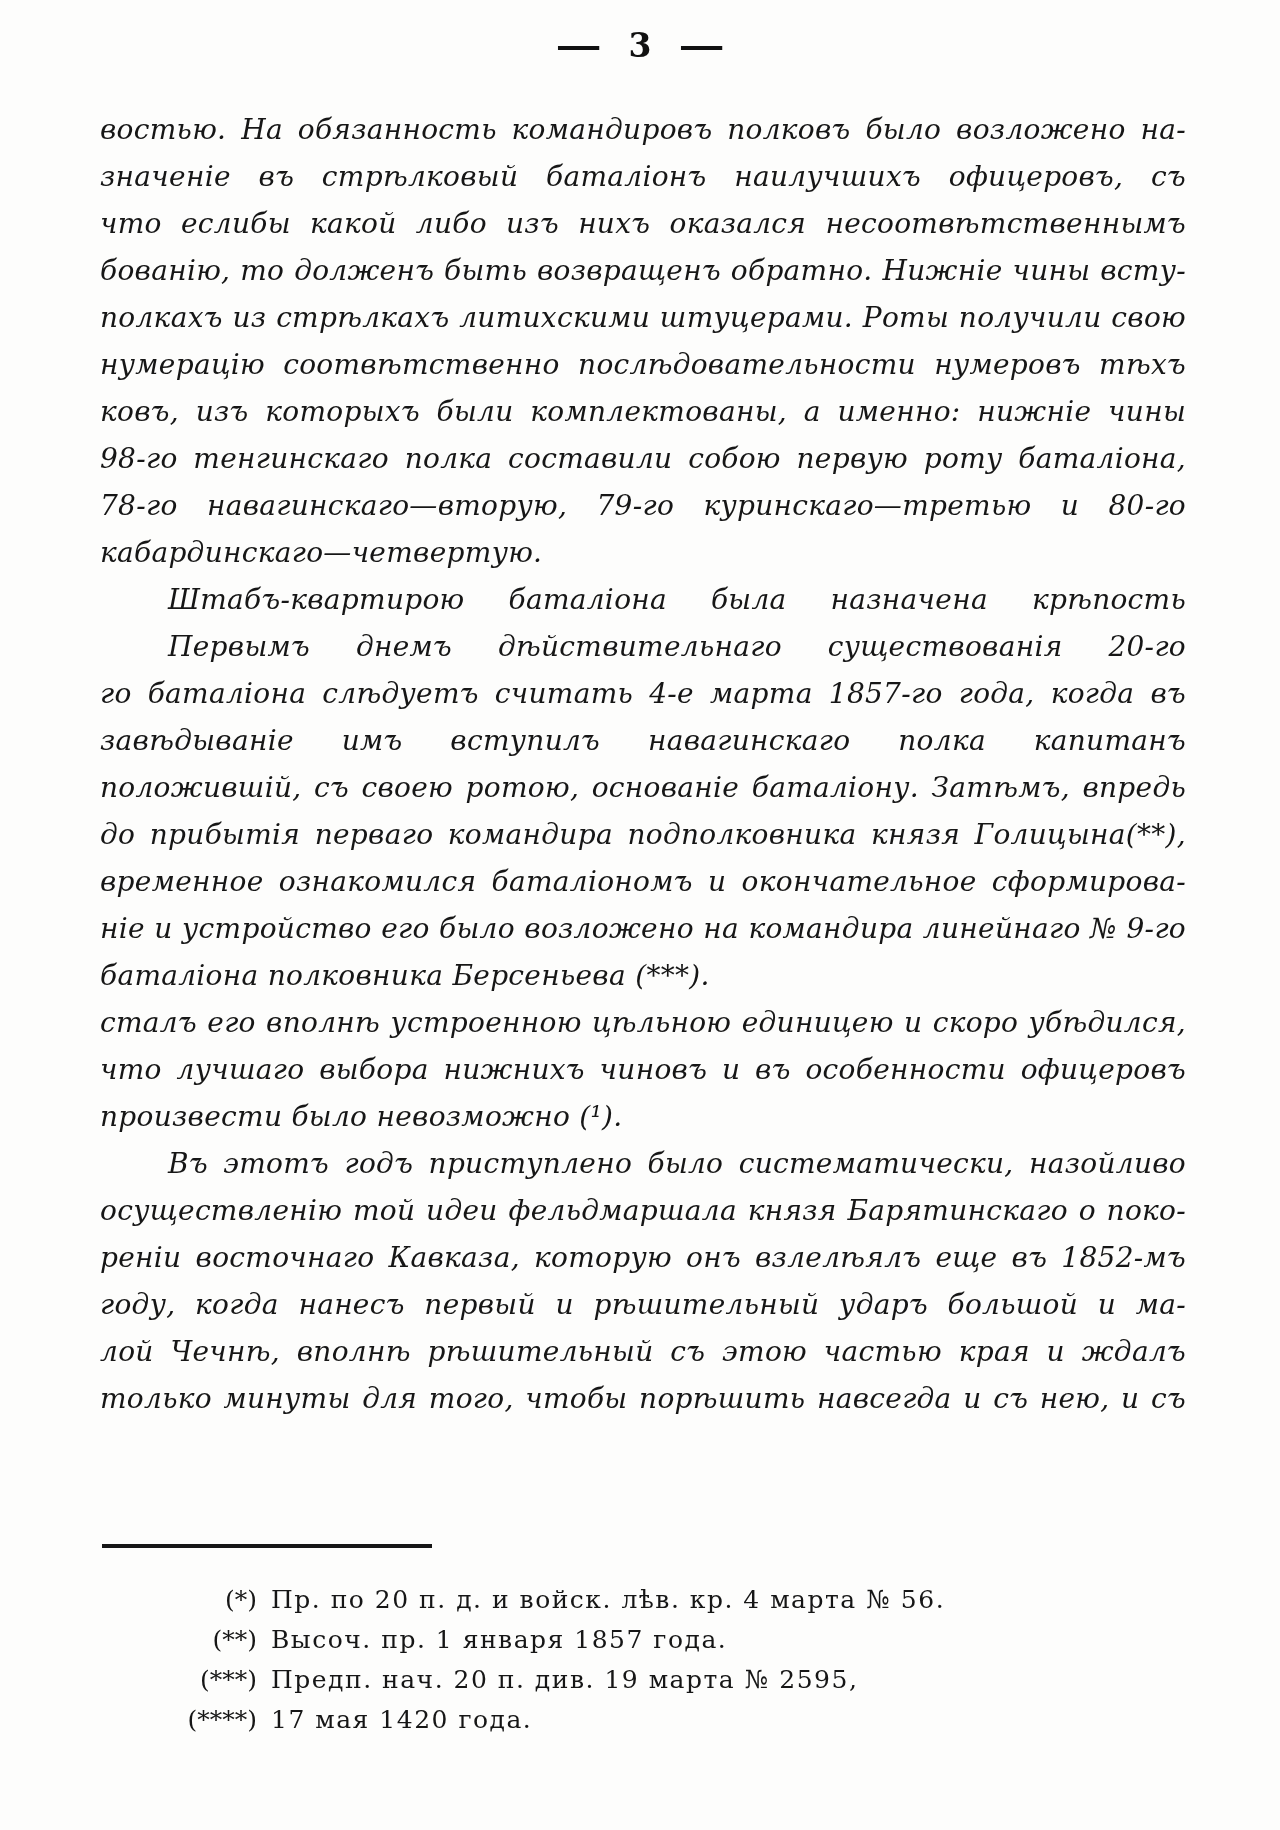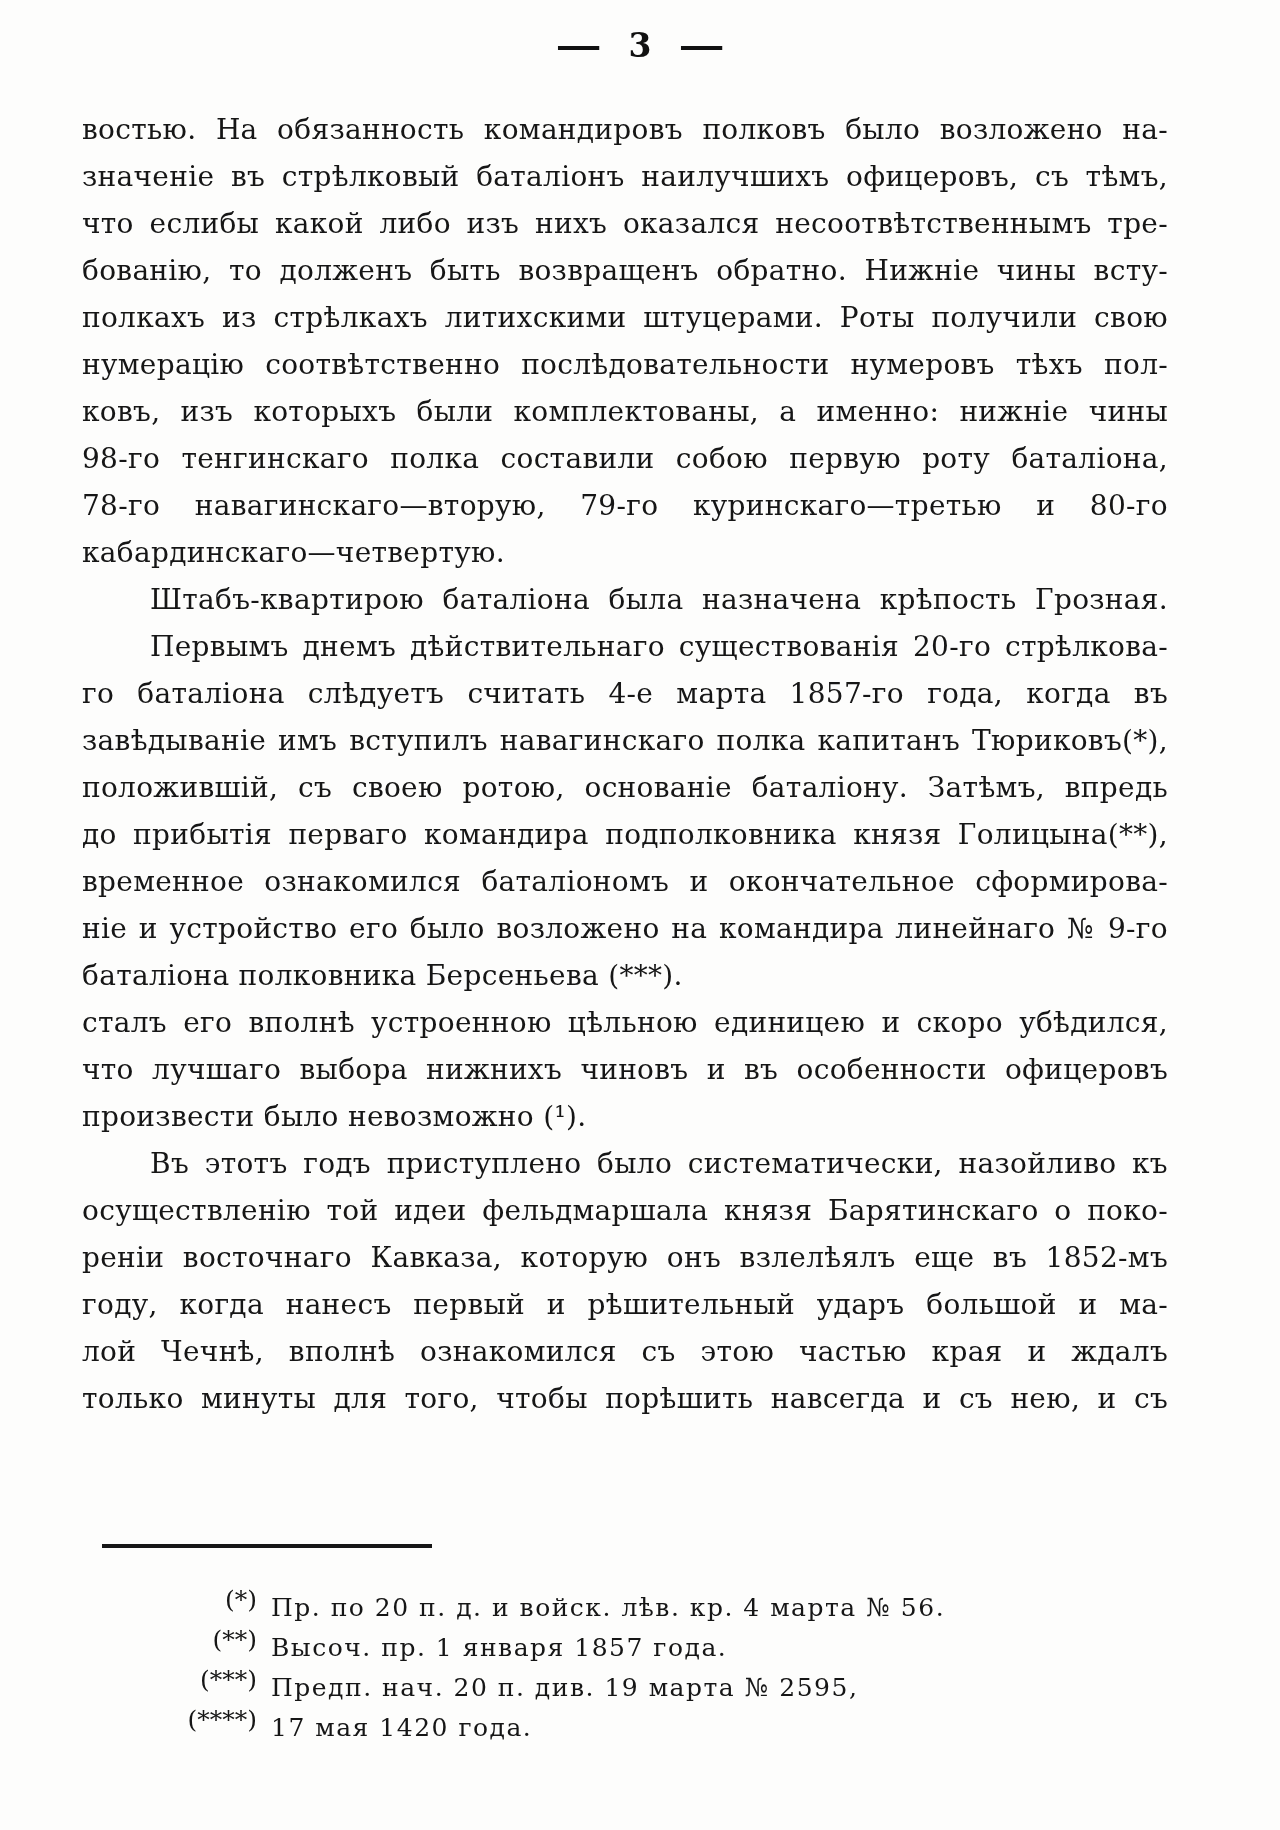--- a/index.html
+++ b/index.html
@@ -17,21 +17,21 @@
   }
   .header{
     position:absolute;top:26px;left:0;width:1280px;
     text-align:center;
     font-size:33px;font-weight:bold;
     color:#111;
   }
   .header .dash{letter-spacing:0;display:inline-block;transform:scaleX(1.4);}
   .header .pagenum{display:inline-block;margin:0 34px;}
   .body-text{
-    position:absolute;top:106px;left:82px;width:1086px;
+    position:absolute;top:106px;left:100px;width:1086px;font-style:italic;
   }
   .line{
     height:47px;line-height:47px;
     font-size:28px;
     letter-spacing:0.3px;
     text-align:justify;
     text-align-last:justify;
     white-space:nowrap0; 
     overflow:hidden;
   }
@@ -43,21 +43,21 @@
   }
   .footnotes{
     position:absolute;top:1580px;left:100px;width:1086px;
   }
   .fn{
     display:flex;
     height:40px;line-height:40px;
     font-size:25px;
   }
   .fn .fnm{flex:none;width:157px;text-align:right;}
-  .fn .fnt{margin-left:14px;letter-spacing:1.5px;margin-top:8px;}
+  .fn .fnt{margin-left:14px;letter-spacing:1.5px;}
 </style>
 </head>
 <body>
 
 <div class="page">
 
   <div class="header">
     <span class="dash">—</span><span class="pagenum">3</span><span class="dash">—</span>
   </div>
 
@@ -86,21 +86,21 @@
     <div class="line left">баталіона полковника Берсеньева (***).</div>
 
     <div class="line">сталъ его вполнѣ устроенною цѣльною единицею и скоро убѣдился,</div>
     <div class="line">что лучшаго выбора нижнихъ чиновъ и въ особенности офицеровъ</div>
     <div class="line left">произвести было невозможно (¹).</div>
 
     <div class="line indent">Въ этотъ годъ приступлено было систематически, назойливо къ</div>
     <div class="line">осуществленію той идеи фельдмаршала князя Барятинскаго о поко-</div>
     <div class="line">реніи восточнаго Кавказа, которую онъ взлелѣялъ еще въ 1852-мъ</div>
     <div class="line">году, когда нанесъ первый и рѣшительный ударъ большой и ма-</div>
-    <div class="line">лой Чечнѣ, вполнѣ ознакомился съ этою частью края и ждалъ</div>
+    <div class="line">лой Чечнѣ, вполнѣ рѣшительный съ этою частью края и ждалъ</div>
     <div class="line">только минуты для того, чтобы порѣшить навсегда и съ нею, и съ</div>
   </div>
 
   <div class="fnrule"></div>
 
   <div class="footnotes">
     <div class="fn">
       <span class="fnm">(*)</span>
       <span class="fnt">Пр. по 20 п. д. и войск. лѣв. кр. 4 марта № 56.</span>
     </div>

